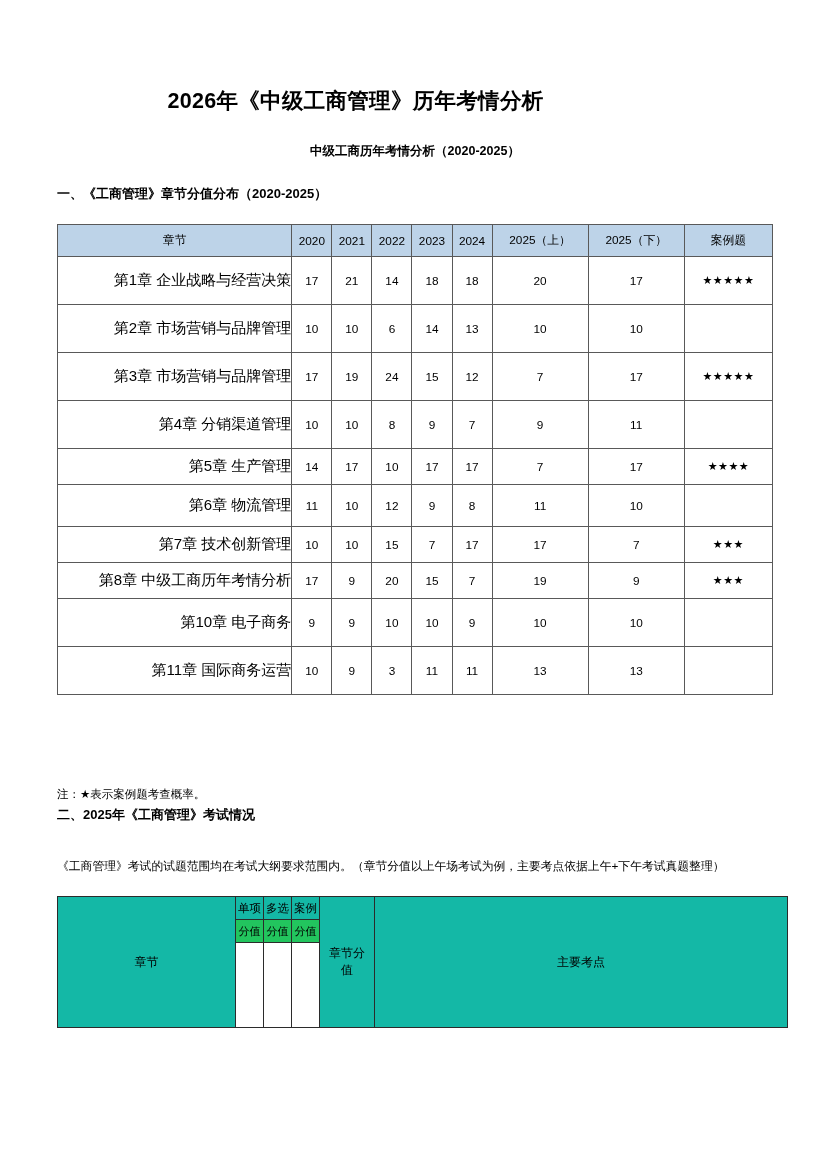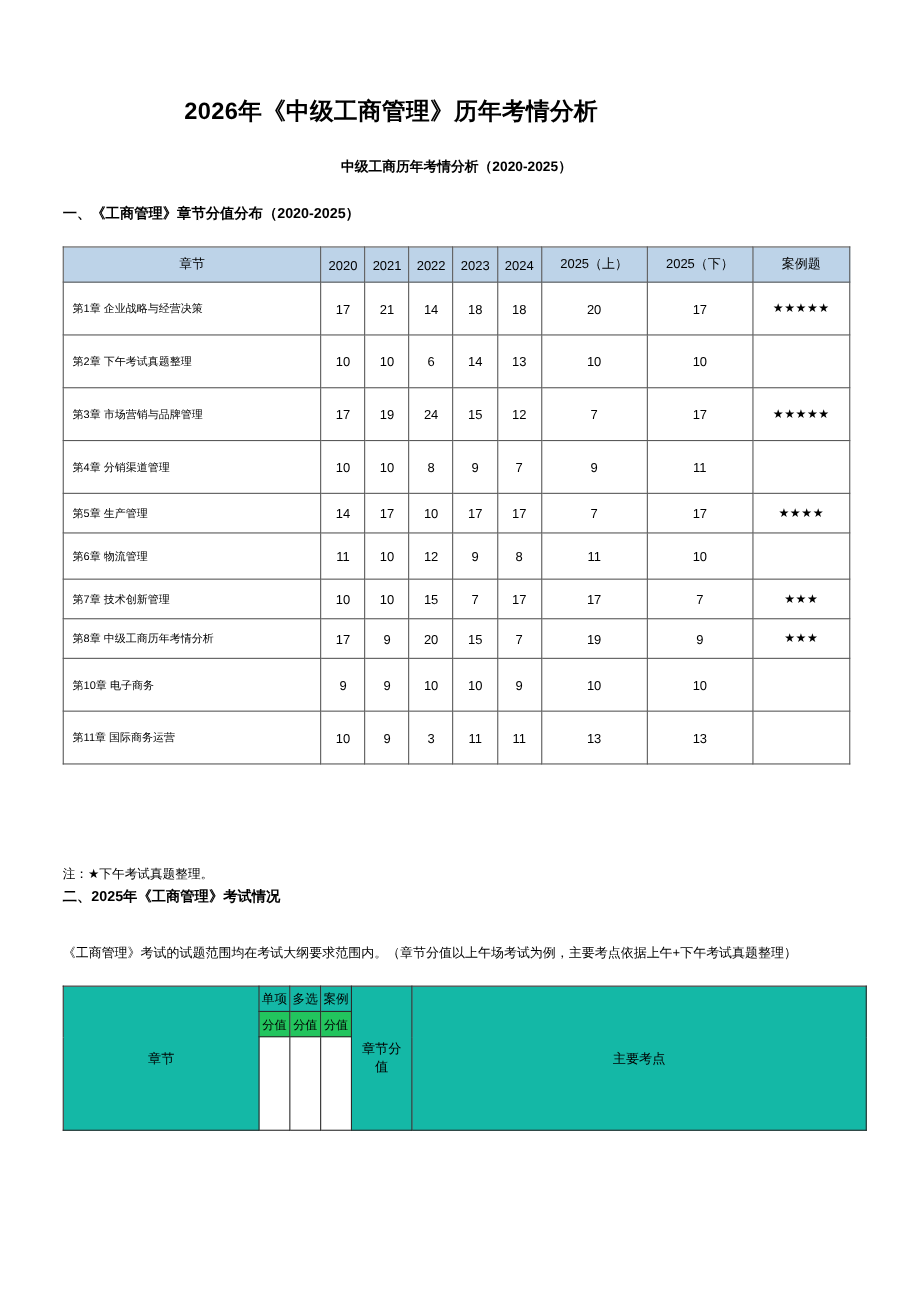--- a/index.html
+++ b/index.html
@@ -82,23 +82,23 @@
     font-weight: normal;
     vertical-align: middle;
   }
   .tbl1 thead td {
     background: #bdd3e8;
     height: 31px;
     text-align: center;
     font-size: 11.8px;
   }
   .tbl1 td.chap {
-    text-align: left;
+    text-align: right;
     padding-left: 8px;
-    font-size: 10px;
+    font-size: 15px;
   }
   .tbl1 td.num {
     text-align: center;
     font-size: 11.8px;
   }
   .tbl1 td.stars {
     text-align: center;
     font-size: 11px;
     letter-spacing: 0.5px;
   }
@@ -192,21 +192,21 @@
         <td class="num">17</td>
         <td class="num">21</td>
         <td class="num">14</td>
         <td class="num">18</td>
         <td class="num">18</td>
         <td class="num">20</td>
         <td class="num">17</td>
         <td class="stars">★★★★★</td>
       </tr>
       <tr class="r-tall">
-        <td class="chap">第2章 下午考试真题整理</td>
+        <td class="chap">第2章 市场营销与品牌管理</td>
         <td class="num">10</td>
         <td class="num">10</td>
         <td class="num">6</td>
         <td class="num">14</td>
         <td class="num">13</td>
         <td class="num">10</td>
         <td class="num">10</td>
         <td class="stars"></td>
       </tr>
       <tr class="r-tall">
@@ -293,21 +293,21 @@
         <td class="num">3</td>
         <td class="num">11</td>
         <td class="num">11</td>
         <td class="num">13</td>
         <td class="num">13</td>
         <td class="stars"></td>
       </tr>
     </tbody>
   </table>
 
-  <div class="note-line">注：★下午考试真题整理。</div>
+  <div class="note-line">注：★表示案例题考查概率。</div>
 
   <div class="section-h2">二、2025年《工商管理》考试情况</div>
   <div class="para">《工商管理》考试的试题范围均在考试大纲要求范围内。（章节分值以上午场考试为例，主要考点依据上午+下午考试真题整理）</div>
 
   <table class="tbl2">
     <colgroup>
       <col style="width:178px">
       <col style="width:28px">
       <col style="width:28px">
       <col style="width:28px">

